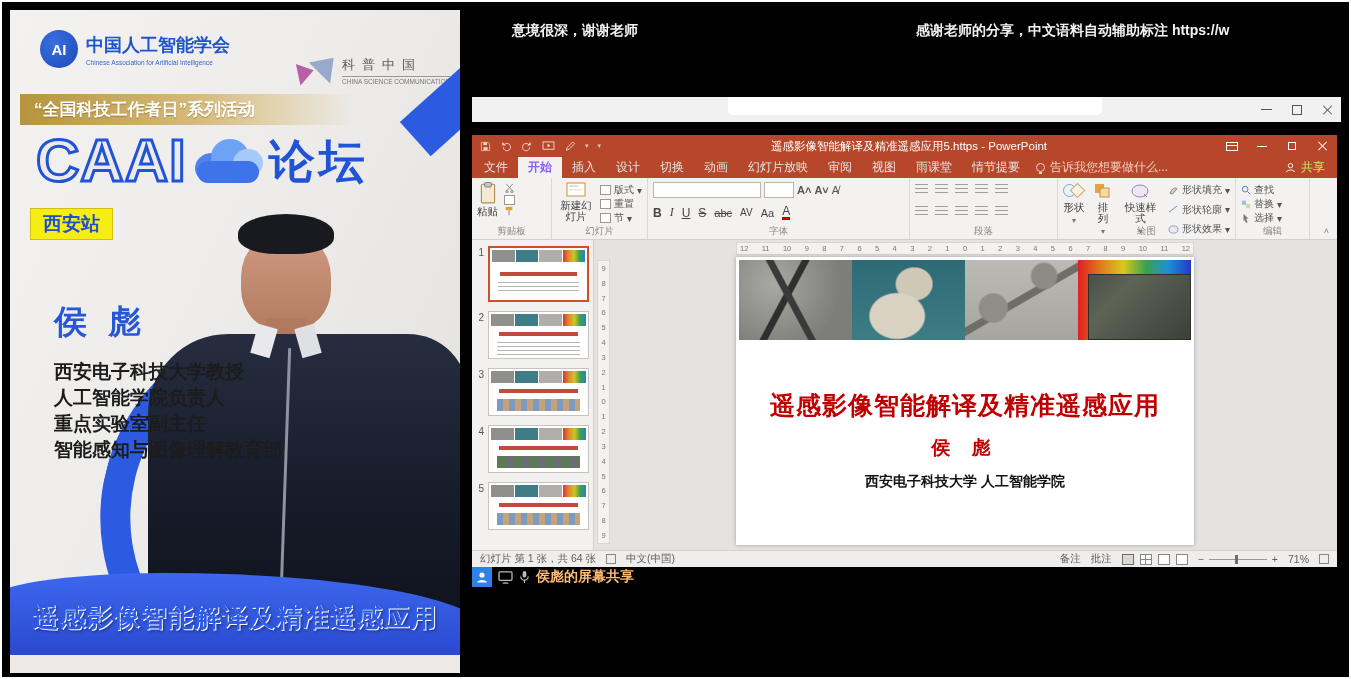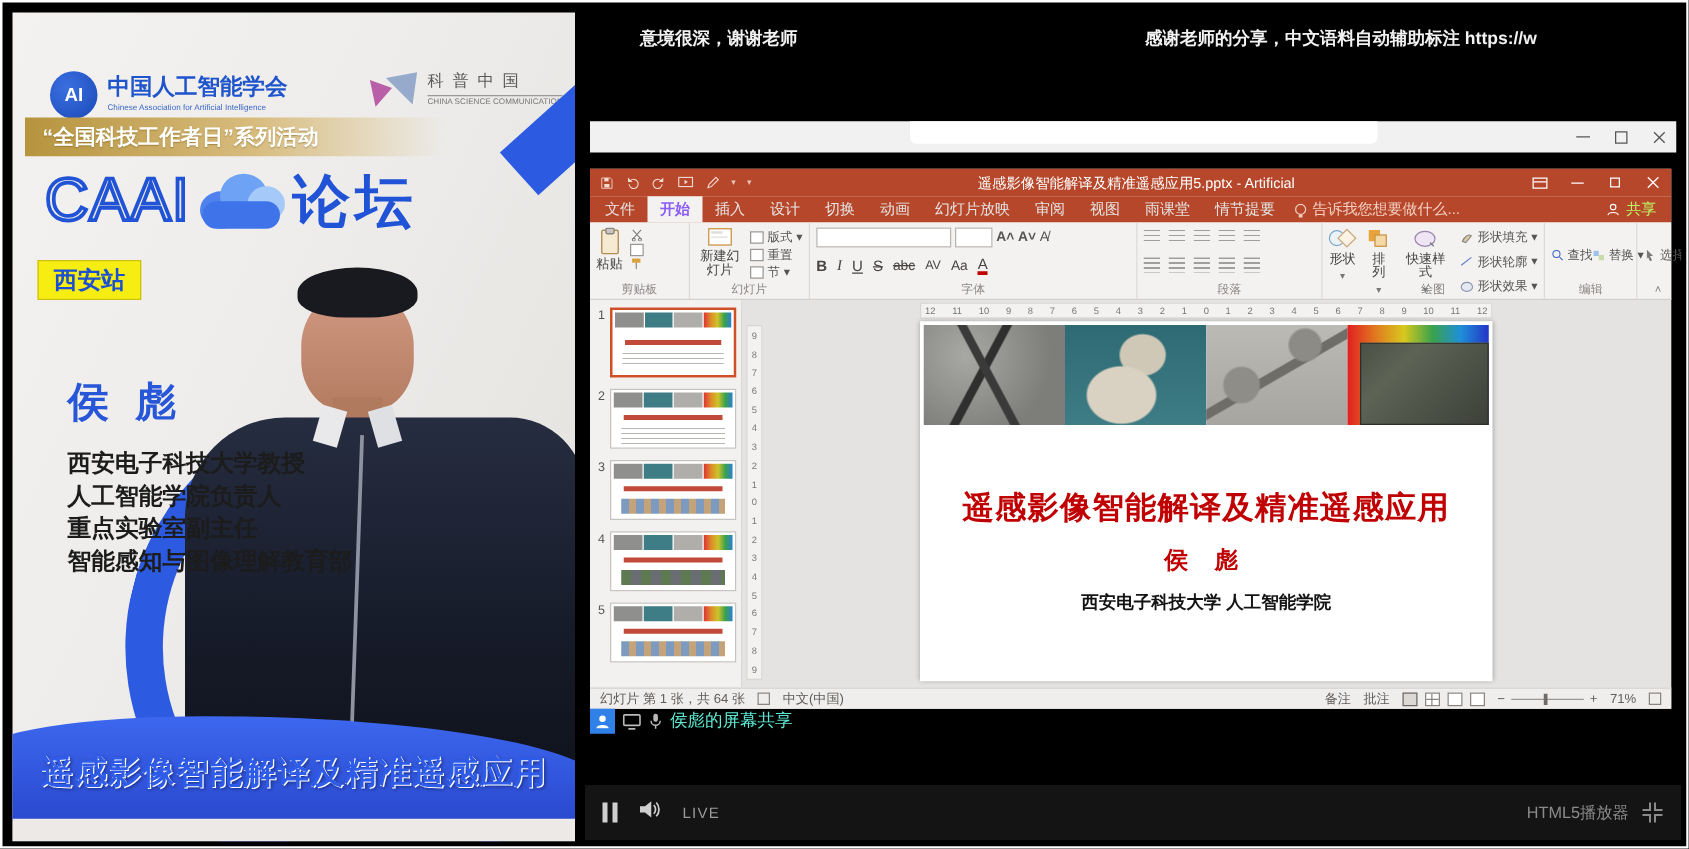--- a/index.html
+++ b/index.html
@@ -2,37 +2,37 @@
 <html><head>
 <meta charset="utf-8">
 <style>
   html,body{margin:0;padding:0;background:#000;}
   *{box-sizing:border-box;font-family:"Liberation Sans","DejaVu Sans",sans-serif;}
   .stage{position:relative;width:1351px;height:679px;background:#000;border:2px solid #fff;overflow:hidden;}
 
   
   .poster{position:absolute;left:8px;top:8px;width:450px;height:663px;overflow:hidden;
     background:linear-gradient(115deg,#f3f2f0 0%,#edecea 45%,#e3e1de 100%);}
-  .caai-assoc{position:absolute;left:30px;top:47px;display:flex;gap:8px;}
+  .caai-assoc{position:absolute;left:30px;top:20px;display:flex;align-items:center;gap:8px;}
   .caai-circle{width:38px;height:38px;border-radius:50%;background:radial-gradient(circle at 35% 35%,#3a6fe0,#1b49b8);
     color:#fff;font-weight:bold;font-size:15px;display:flex;align-items:center;justify-content:center;letter-spacing:0;}
   .caai-cn{color:#1f55cc;font-size:18px;font-weight:bold;white-space:nowrap;}
   .caai-en{color:#3a66c8;font-size:6.5px;white-space:nowrap;margin-top:2px;}
   .kepu{position:absolute;left:288px;top:46px;display:flex;align-items:flex-start;gap:6px;}
   .kepu-bird{width:38px;height:30px;position:relative;}
   .kepu-bird i{position:absolute;display:block;}
   .kepu-b1{left:0;top:6px;border-left:16px solid #b95fa8;border-top:10px solid transparent;border-bottom:12px solid transparent;transform:rotate(-12deg);}
   .kepu-b2{left:10px;top:0;border-right:24px solid #8ea3c8;border-top:8px solid transparent;border-bottom:18px solid transparent;transform:rotate(8deg);opacity:.9;}
   .kepu-cn{color:#5a5a5a;font-size:13px;letter-spacing:7px;white-space:nowrap;}
   .kepu-en{color:#777;font-size:6.5px;white-space:nowrap;border-top:1px solid #999;padding-top:1px;margin-top:2px;}
   .gold-banner{position:absolute;left:10px;top:84px;width:335px;height:31px;line-height:31px;padding-left:14px;
     background:linear-gradient(90deg,#b6943e 0%,#d8bc7e 55%,rgba(216,188,126,0) 100%);
     color:#fff;font-size:17px;font-weight:bold;white-space:nowrap;text-shadow:0 1px 1px rgba(120,90,20,.5);}
   .forum-row{position:absolute;left:26px;top:118px;display:flex;align-items:center;height:66px;}
-  .caai-word{font-size:48px;font-weight:400;letter-spacing:1px;color:#ecebe9;-webkit-text-stroke:3px #2153d6;line-height:1;}
+  .caai-word{font-size:60px;font-weight:700;letter-spacing:1px;color:#ecebe9;-webkit-text-stroke:3px #2153d6;line-height:1;}
   .cloud{position:relative;width:78px;height:52px;margin:0 2px;}
   .cloud i{position:absolute;border-radius:50%;display:block;}
   .cloud .c1{left:6px;top:18px;width:34px;height:30px;background:#4f82ee;}
   .cloud .c2{left:22px;top:4px;width:38px;height:36px;background:#6da2f4;}
   .cloud .c3{left:44px;top:14px;width:30px;height:28px;background:#a5c9f8;}
   .cloud .c4{left:8px;top:26px;width:62px;height:22px;border-radius:12px;background:#3f73ea;}
   .luntan{font-size:46px;font-weight:800;color:#2153d6;line-height:1;letter-spacing:4px;}
   .station{position:absolute;left:20px;top:198px;background:#f6ee12;border:1px solid #cfc010;color:#1d50d0;
     font-size:19px;font-weight:bold;padding:2px 12px;}
   
@@ -116,21 +116,21 @@
   .fontrow2 .fU{text-decoration:underline;} .fontrow2 .fS{text-decoration:line-through;}
   .fontrow2 .fabc{text-decoration:line-through;font-size:11px;}
   .fA-red{border-bottom:3px solid #c00000;line-height:11px;}
   .parrow{display:flex;gap:7px;align-items:center;}
   .drawing-inner{display:flex;gap:8px;}
   .dshape{width:22px;height:18px;position:relative;}
   .dshape i{position:absolute;display:block;}
   .ds-c{left:0;top:2px;width:13px;height:13px;border:1px solid #7fa7c8;border-radius:50%;background:#eaf2fa;}
   .ds-q{left:9px;top:3px;width:11px;height:11px;border:1px solid #c8a77f;background:#fdf3e4;transform:rotate(45deg);}
   .dright{display:flex;flex-direction:column;justify-content:space-between;padding:1px 0;}
-  .editing-inner{display:flex;justify-content:space-between;padding:1px 0;height:100%;}
+  .editing-inner{display:flex;flex-direction:column;justify-content:space-between;padding:1px 0;height:100%;}
   .chev-collapse{position:absolute;right:8px;bottom:3px;color:#8a8683;font-size:9px;}
 
   .ppt-body{position:absolute;left:0;top:105px;right:0;bottom:17px;display:flex;overflow:hidden;}
   .thumbs{width:122px;background:#f2f1f0;border-right:1px solid #d2cfcc;padding:6px 4px 0 2px;overflow:hidden;}
   .thumb{display:flex;gap:4px;margin-bottom:9px;}
   .tnum{width:10px;font-size:10px;color:#555;text-align:right;padding-top:1px;}
   .tslide{flex:1;height:48px;background:#fff;border:1px solid #c6c3c0;position:relative;overflow:hidden;}
   .thumb:nth-child(1) .tslide{border:2px solid #cf4f26;height:56px;}
   .tstrip{position:absolute;left:2px;right:2px;top:2px;height:12px;display:flex;gap:1px;}
   .tstrip i{flex:1;display:block;}
@@ -186,21 +186,21 @@
   .sb-view{width:12px;height:11px;border:1px solid #8a8683;background:#fff;}
   .sb-view.active{background:#dcd8d4;border-color:#6f6b68;}
   .sb-grid{background:linear-gradient(#8a8683,#8a8683) 50% 0/1px 100% no-repeat,linear-gradient(#8a8683,#8a8683) 0 50%/100% 1px no-repeat,#fff;}
   .zoom-slider{display:flex;align-items:center;gap:5px;color:#5f5c5a;}
   .zs-line{width:58px;height:1px;background:#9a9794;position:relative;}
   .zs-thumb{position:absolute;left:26px;top:-4px;width:3px;height:9px;background:#6f6b68;}
 
   .share-bar{position:absolute;left:4px;top:557px;height:20px;display:flex;align-items:center;gap:6px;}
   .avatar-badge{width:20px;height:20px;background:#2f80e7;display:flex;align-items:center;justify-content:center;}
   .share-bar .gico{color:#b9b9b9;display:flex;align-items:center;}
-  .share-label{color:#5eead4;font-size:14px;font-weight:normal;white-space:nowrap;}
+  .share-label{color:#fdba74;font-size:14px;font-weight:bold;white-space:nowrap;}
 
   .player-bar{position:absolute;left:0;right:0;bottom:1px;height:44px;background:#141414;display:flex;align-items:center;padding:0 14px;gap:16px;}
   .pause-ico{display:flex;gap:4px;}
   .pause-ico i{display:block;width:4px;height:16px;background:#cfcfcf;}
   .live-label{color:#9a9a9a;font-size:12px;letter-spacing:1px;}
   .player-right{margin-left:auto;display:flex;align-items:center;gap:10px;color:#8a8a8a;font-size:13px;}
 </style>
 </head>
 <body>
 
@@ -295,21 +295,21 @@
           <svg width="13" height="11" viewBox="0 0 14 12">
               <rect x="1" y="1" width="12" height="8" fill="none" stroke="currentColor"></rect>
               <path d="M6 3l3 2-3 2z" fill="currentColor"></path>
             </svg>
           <svg width="12" height="11" viewBox="0 0 12 12">
               <path d="M2 10l1-3 6-6 2 2-6 6z" fill="none" stroke="currentColor"></path>
             </svg>
           <span class="sep">▾</span>
           <span class="sep">▾</span>
         </div>
-        <div class="ppt-title">遥感影像智能解译及精准遥感应用5.pptx - Artificial</div>
+        <div class="ppt-title">遥感影像智能解译及精准遥感应用5.https - PowerPoint</div>
         <div class="ppt-controls">
           <span class="pc">
               <span class="pc-ribbon"></span>
             </span>
           <span class="pc">
               <span class="pc-min"></span>
             </span>
           <span class="pc">
               <span class="pc-restore"></span>
             </span>
@@ -704,33 +704,14 @@
       </span>
       <span class="gico">
         <svg width="11" height="14" viewBox="0 0 12 15">
             <rect x="4" y="1" width="4" height="7" rx="2" fill="#b9b9b9"></rect>
             <path d="M2 7a4 4 0 0 0 8 0M6 11v3" fill="none" stroke="#b9b9b9" stroke-width="1.3"></path>
           </svg>
       </span>
       <span class="share-label">侯彪的屏幕共享</span>
     </div>
 
-    <div class="player-bar">
-      <span class="pause-ico">
-          <i></i>
-          <i></i>
-        </span>
-      <span>
-        <svg width="20" height="17" viewBox="0 0 20 17">
-            <path d="M2 6h4l5-4v13l-5-4H2z" fill="#cfcfcf"></path>
-            <path d="M13 5a5 5 0 0 1 0 7M15 3a8 8 0 0 1 0 11" fill="none" stroke="#cfcfcf" stroke-width="1.4"></path>
-          </svg>
-      </span>
-      <span class="live-label">LIVE</span>
-      <span class="player-right">
-        <span>HTML5播放器</span>
-        <svg width="18" height="18" viewBox="0 0 18 18">
-            <path d="M7 1v6H1M11 1v6h6M7 17v-6H1M11 17v-6h6" fill="none" stroke="#8a8a8a" stroke-width="1.6"></path>
-          </svg>
-      </span>
-    </div>
   </div>
 </div>
 
 </body></html>

